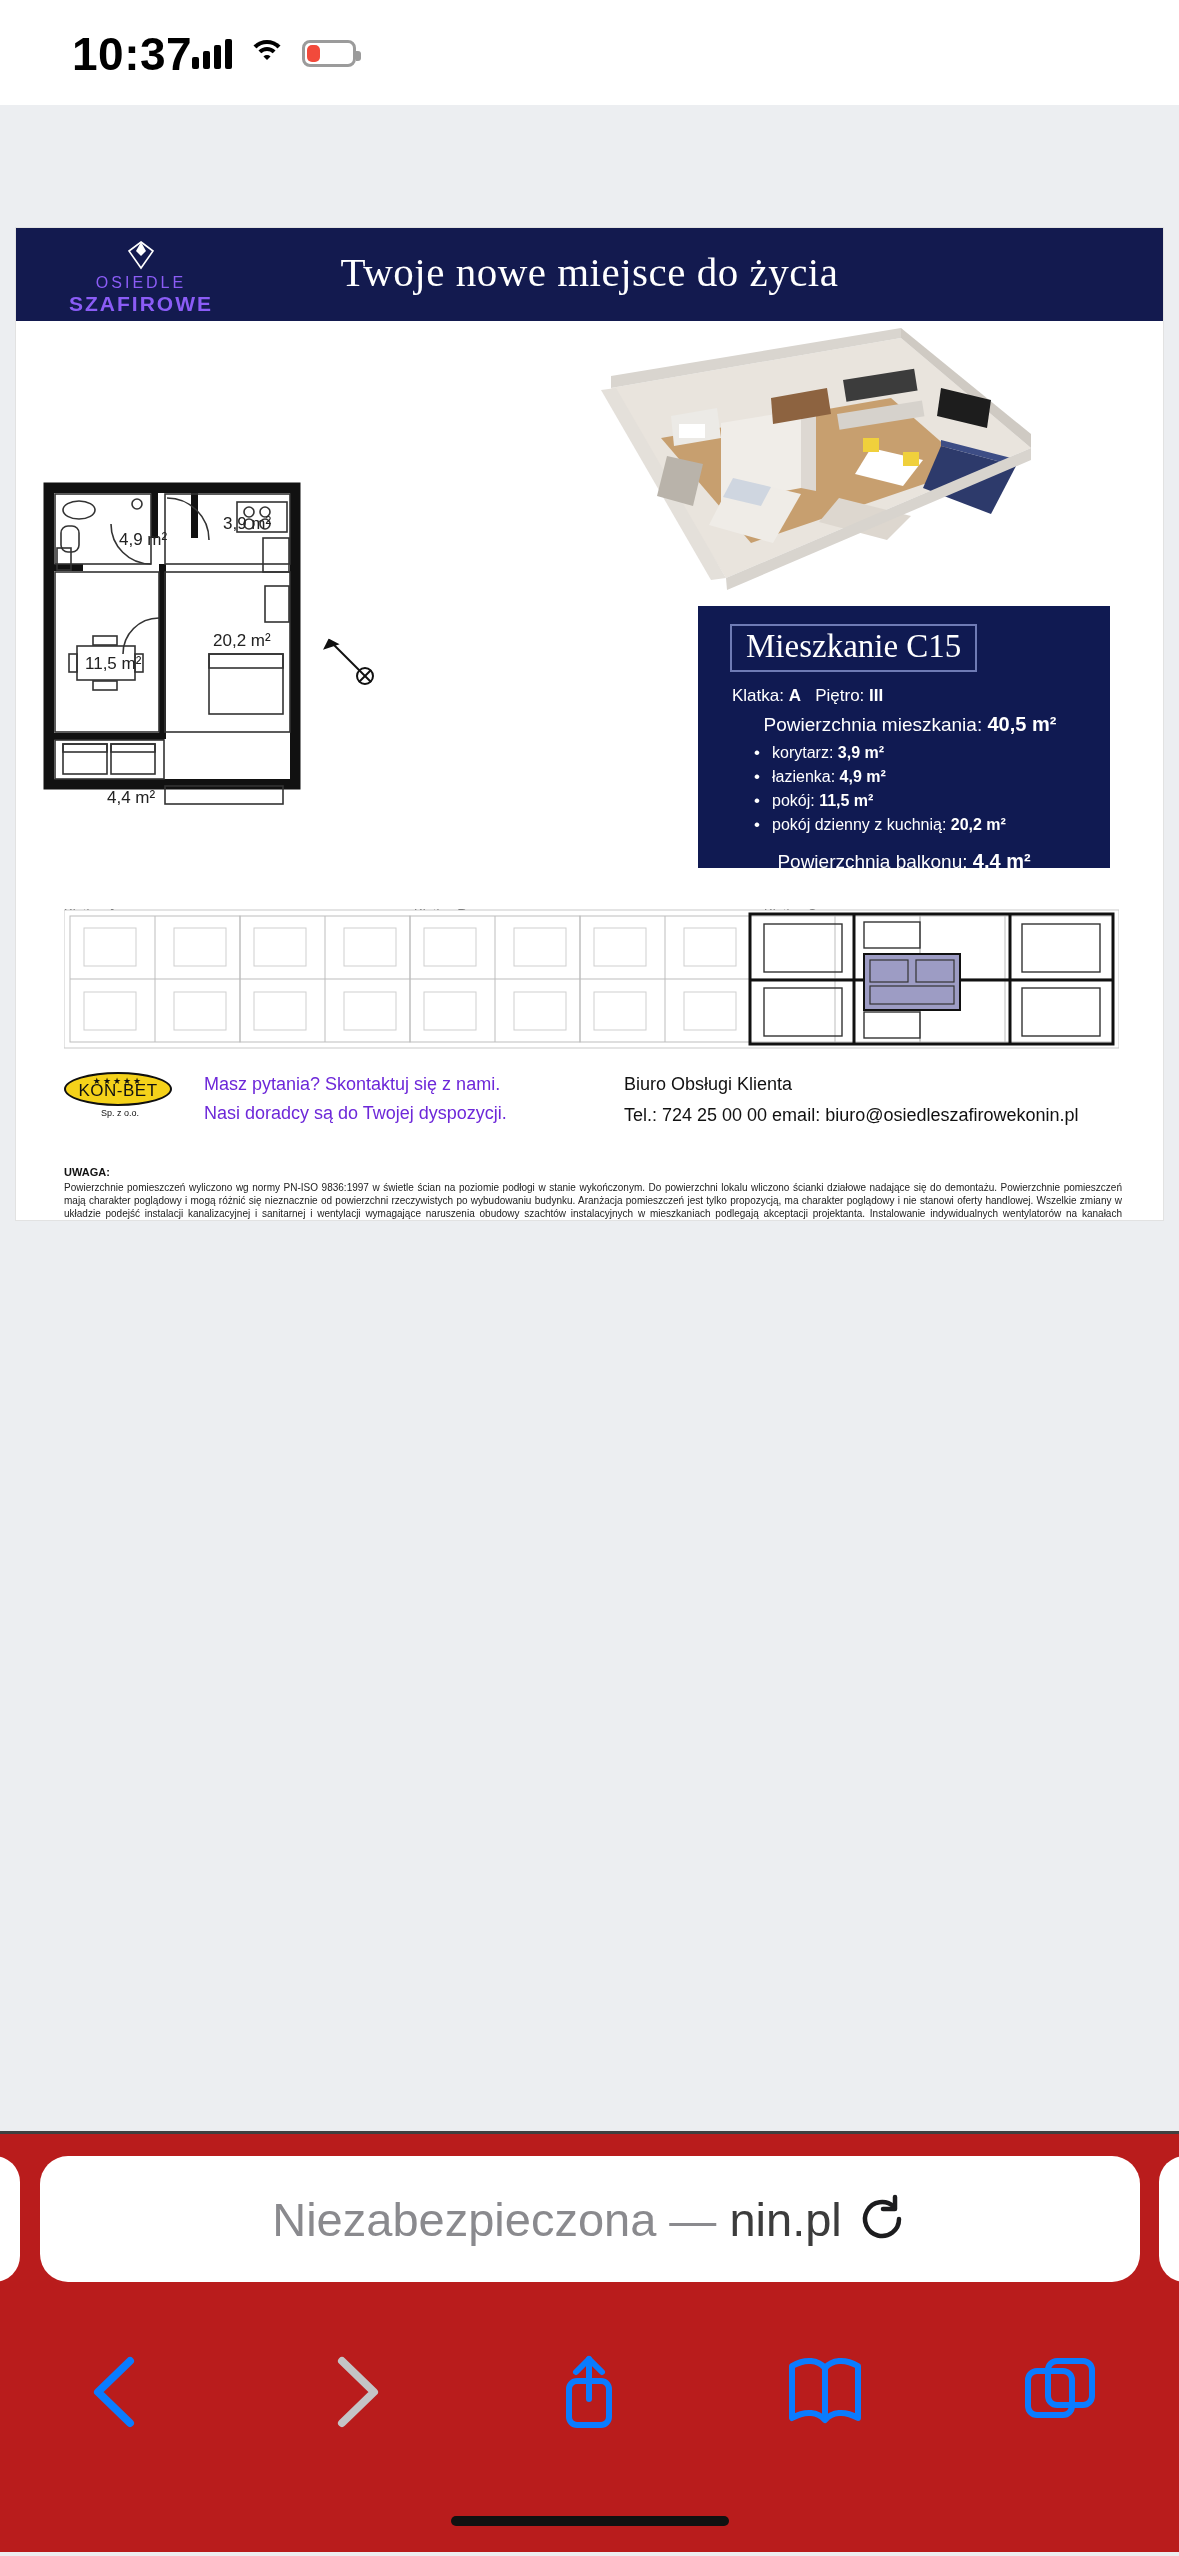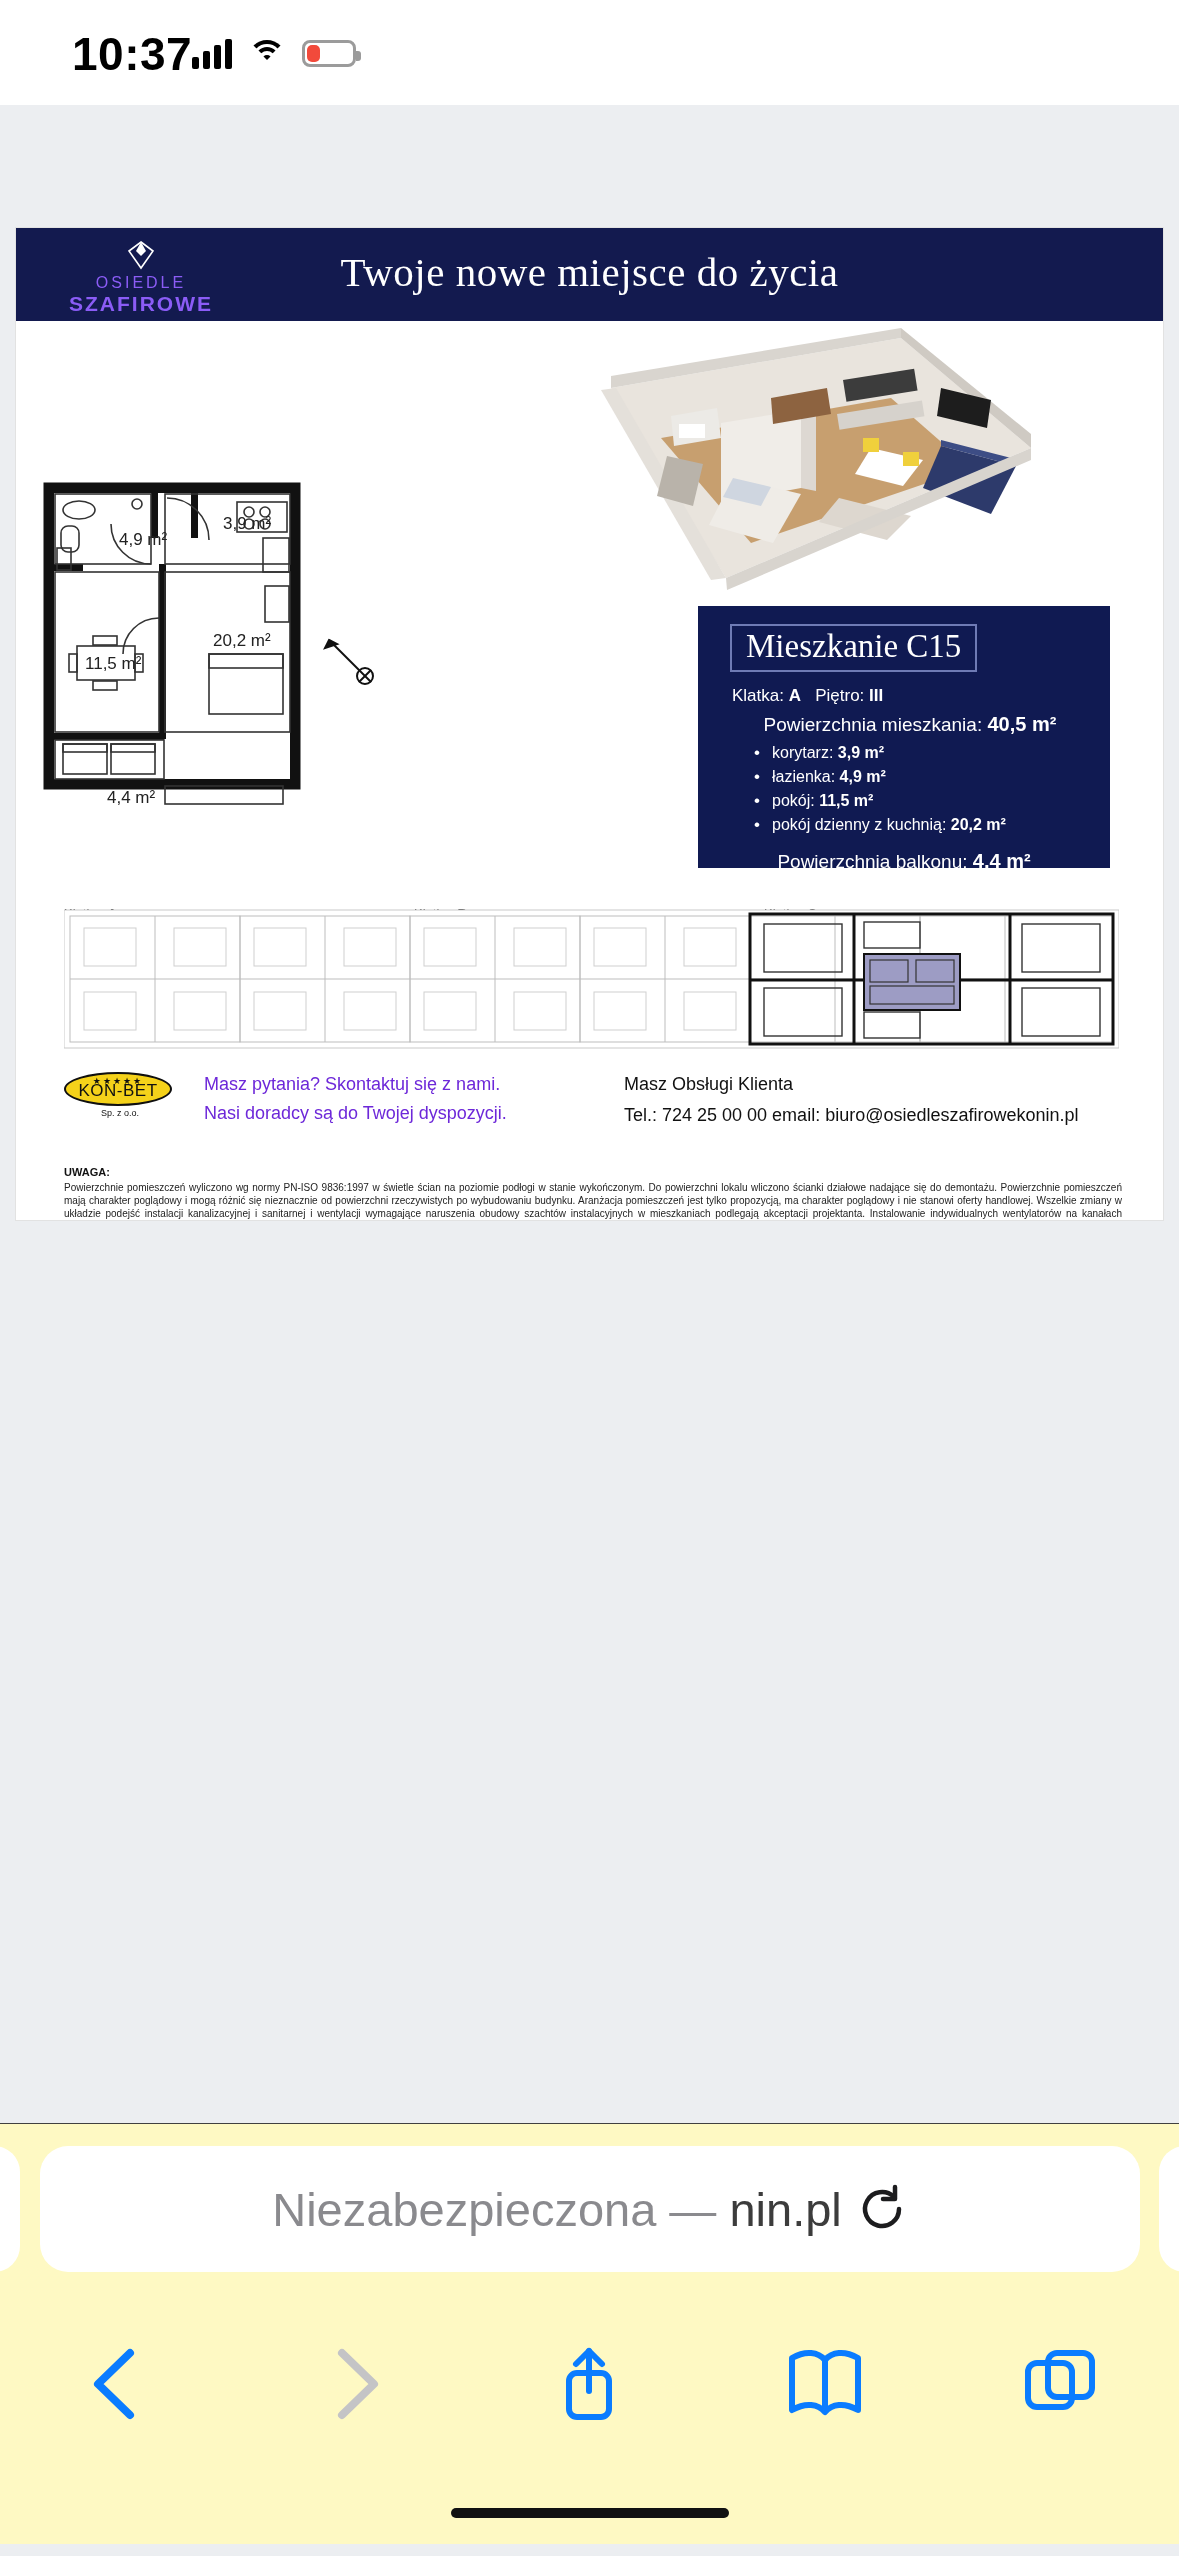--- a/index.html
+++ b/index.html
@@ -112,21 +112,21 @@
   .contact-left div { font-size: 18px; font-weight: 400; color: #6d28d9; margin-bottom: 8px; }
   .contact-right { position: absolute; left: 560px; top: 6px; }
   .contact-right div { font-size: 18px; color: #111; margin-bottom: 10px; }
 
   
   .uwaga { position: absolute; left: 48px; top: 938px; width: 1058px; }
   .uwaga .title { font-size: 11px; font-weight: 700; color: #111; margin-bottom: 3px; }
   .uwaga p { font-size: 10px; line-height: 13px; color: #222; text-align: justify; }
 
   
-  .browser { position: absolute; left: 0; bottom: 12px; width: 1179px; height: 421px; background: #fef9c3; border-top: 1px solid #404040; }
+  .browser { position: absolute; left: 0; bottom: 4px; width: 1179px; height: 421px; background: #b91c1c; border-top: 3px solid #404040; }
   .tabstrip { position: absolute; top: 22px; left: 0; width: 1179px; height: 126px; }
   .tab-side { position: absolute; top: 0; width: 68px; height: 126px; background: #ffffff; border-radius: 26px; }
   .tab-side.left { left: -48px; }
   .tab-side.right { right: -48px; }
   .urlbar {
     position: absolute; top: 0; left: 40px; width: 1100px; height: 126px;
     background: #ffffff; border-radius: 28px;
     display: flex; align-items: center; justify-content: center; gap: 14px;
   }
   .url-text { font-size: 47px; color: #3c3c3c; max-width: 880px; white-space: nowrap; overflow: hidden; }
@@ -416,21 +416,21 @@
           <div class="dots">★★★★★</div>
           <span>KON-BET</span>
         </div>
         <div class="sub">Sp. z o.o.</div>
       </div>
       <div class="contact-left">
         <div>Masz pytania? Skontaktuj się z nami.</div>
         <div>Nasi doradcy są do Twojej dyspozycji.</div>
       </div>
       <div class="contact-right">
-        <div>Masz Obsługi Klienta</div>
+        <div>Biuro Obsługi Klienta</div>
         <div>Tel.: 724 25 00 00  email: biuro@osiedleszafirowekonin.pl</div>
       </div>
     </div>
 
     <div class="uwaga">
       <div class="title">UWAGA:</div>
       <p>Powierzchnie pomieszczeń wyliczono wg normy PN-ISO 9836:1997 w świetle ścian na poziomie podłogi w stanie wykończonym. Do powierzchni lokalu wliczono ścianki działowe nadające się do demontażu. Powierzchnie pomieszczeń mają charakter poglądowy i mogą różnić się nieznacznie od powierzchni rzeczywistych po wybudowaniu budynku. Aranżacja pomieszczeń jest tylko propozycją, ma charakter poglądowy i nie stanowi oferty handlowej. Wszelkie zmiany w układzie podejść instalacji kanalizacyjnej i sanitarnej i wentylacji wymagające naruszenia obudowy szachtów instalacyjnych w mieszkaniach podlegają akceptacji projektanta. Instalowanie indywidualnych wentylatorów na kanałach zbiorczych za wyjątkiem przeznaczonych do tego celu kanałów kuchennych jest zabronione. Zabudowa balkonów, instalowanie rolet zewnętrznych, markiz, krat, jednostek zewnętrznych klimatyzacji i innych elementów bez akceptacji projektanta jest zabronione pod rygorem utraty gwarancji.</p>
     </div>
 
   </div>

